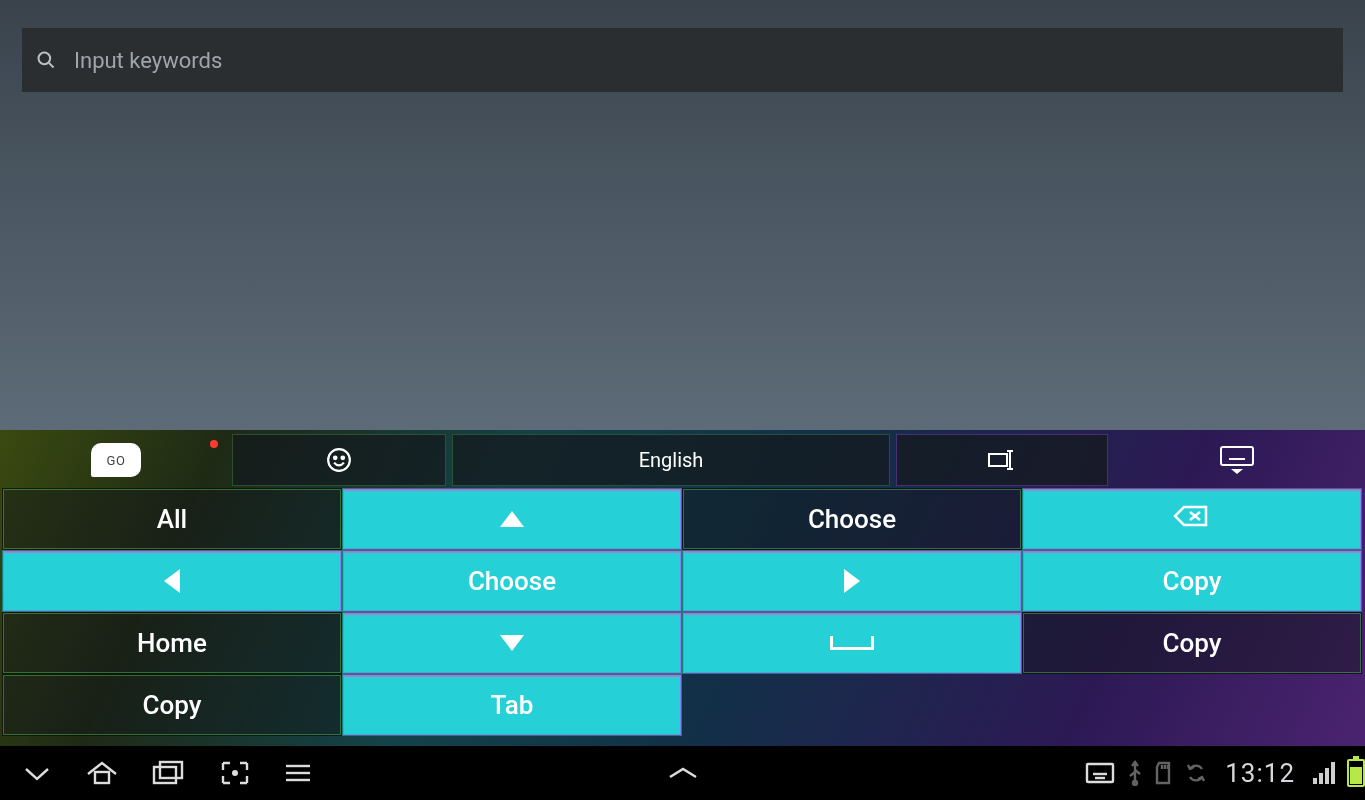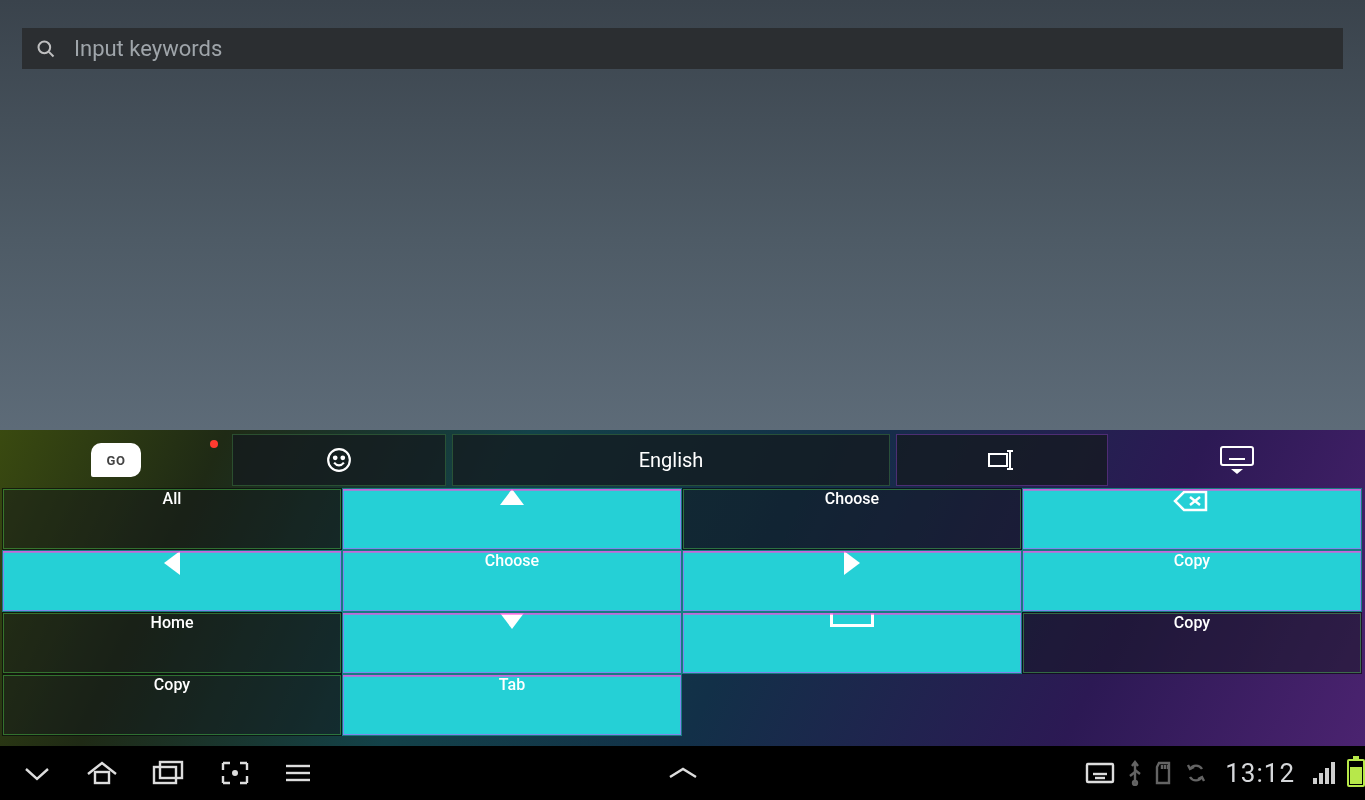--- a/index.html
+++ b/index.html
@@ -1,39 +1,39 @@
 <!DOCTYPE html>
 <html><head>
 <meta charset="utf-8">
 <style>
 *{margin:0;padding:0;box-sizing:border-box;font-family:Roboto,Arial,sans-serif;-webkit-font-smoothing:antialiased}
 html,body{width:1365px;height:800px;overflow:hidden;background:#000}
 .screen{position:relative;width:1365px;height:800px;background:linear-gradient(180deg,#3a434c 0%,#4e5b66 30%,#5e6c79 55%,#38444e 100%)}
-.search-wrap{position:absolute;top:28px;left:22px;right:22px;height:41px;background:#2b2e31;display:flex;align-items:center;padding:12px 14px}
+.search-wrap{position:absolute;top:28px;left:22px;right:22px;height:64px;background:#2b2e31;display:flex;align-items:center;padding:12px 14px}
 .search-icon{width:20px;height:20px;opacity:.85;margin-right:18px}
 .search-icon svg{width:100%;height:100%;fill:none;stroke:#d9d9d9;stroke-width:2.4}
 .search-input{background:transparent;border:0;outline:0;color:#9fa5aa;font-size:22px;flex:1}
 .search-input::placeholder{color:#9fa5aa}
 
 
 .kbd{position:absolute;left:0;right:0;bottom:54px;top:430px;background:linear-gradient(115deg,#3a4a10 0%,#1f2a15 15%,#134249 35%,#123048 55%,#2c1954 80%,#4b2370 100%)}
 .kbd-top{height:58px;display:flex;gap:6px;padding:4px 6px 2px 6px;align-items:stretch}
 .tbtn{position:relative;display:flex;align-items:center;justify-content:center;background:rgba(20,25,30,.75);border:1px solid rgba(120,255,120,.22);color:#fff;font-size:20px}
 .tbtn.go{flex:0 0 220px;background:transparent;border:0}
-.tbtn.go .bubble{width:50px;height:34px;background:#fff;border-radius:10px 10px 10px 2px;display:flex;align-items:center;justify-content:center;color:#444;font-weight:700;font-size:13px;letter-spacing:.5px}
+.tbtn.go .bubble{width:50px;height:34px;background:#fff;border-radius:10px 10px 10px 2px;display:flex;align-items:center;justify-content:center;color:#444;font-weight:400;font-size:13px;letter-spacing:.5px}
 .tbtn.go .dot{position:absolute;right:8px;top:6px;width:8px;height:8px;border-radius:50%;background:#ff3b30}
 .tbtn.emoji{flex:0 0 214px}
 .tbtn.lang{flex:0 0 438px}
 .tbtn.seltool{flex:0 0 212px;border-color:rgba(180,80,255,.35)}
 .tbtn.hide{flex:1;background:transparent;border:0}
 .ic{display:inline-block}
 .ic svg{display:block}
 
 .grid{display:grid;grid-template-columns:340px 340px 340px 340px;grid-template-rows:62px 62px 62px 62px;gap:0;padding:0 2px 3px 2px}
-.key{position:relative;display:flex;align-items:flex-start;justify-content:center;color:#fff;font-size:16px;font-weight:500;border:1px solid rgba(0,0,0,.4)}
+.key{position:relative;display:flex;align-items:center;justify-content:center;color:#fff;font-size:26px;font-weight:500;border:1px solid rgba(0,0,0,.4)}
 .key.dark{background:rgba(18,22,26,.45)}
 .key.cyan{background:#25d0d6}
 .key .edge{position:absolute;inset:0;pointer-events:none;border:1px solid #5bff5b;opacity:.35}
 .key.cyan .edge{border-color:#c94bff;opacity:.55}
 .key .edgeB{position:absolute;left:0;right:0;top:0;height:2px;background:#ff47d1;opacity:.55}
 .tri{width:0;height:0;border-style:solid}
 .tri.up{border-width:0 12px 16px 12px;border-color:transparent transparent #fff transparent}
 .tri.down{border-width:16px 12px 0 12px;border-color:#fff transparent transparent transparent}
 .tri.left{border-width:12px 16px 12px 0;border-color:transparent #fff transparent transparent}
 .tri.right{border-width:12px 0 12px 16px;border-color:transparent transparent transparent #fff}

